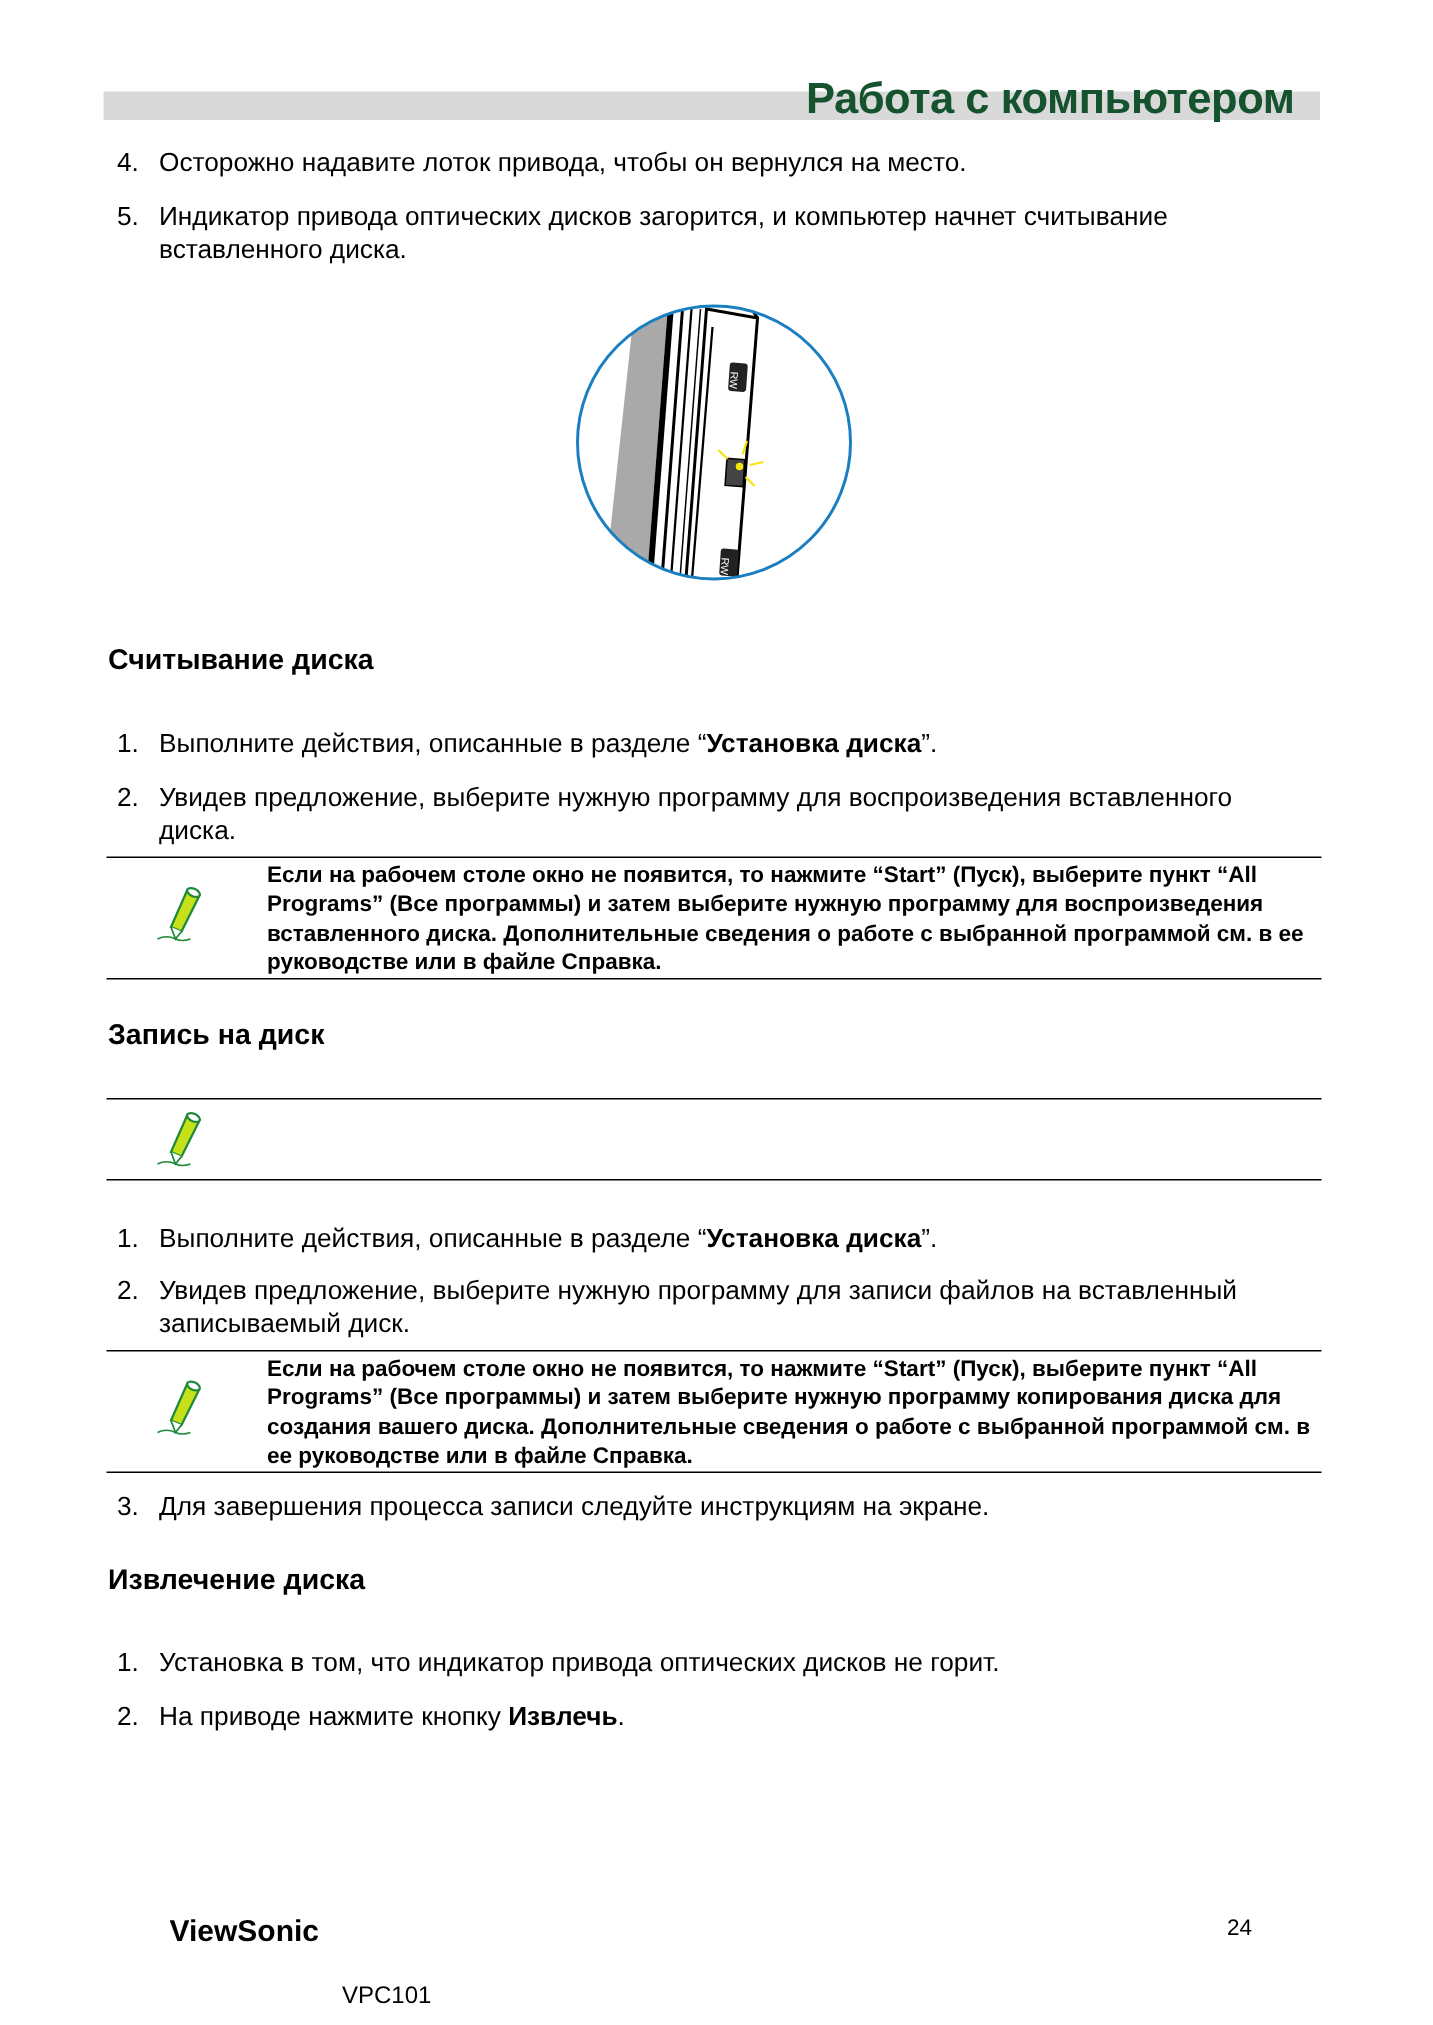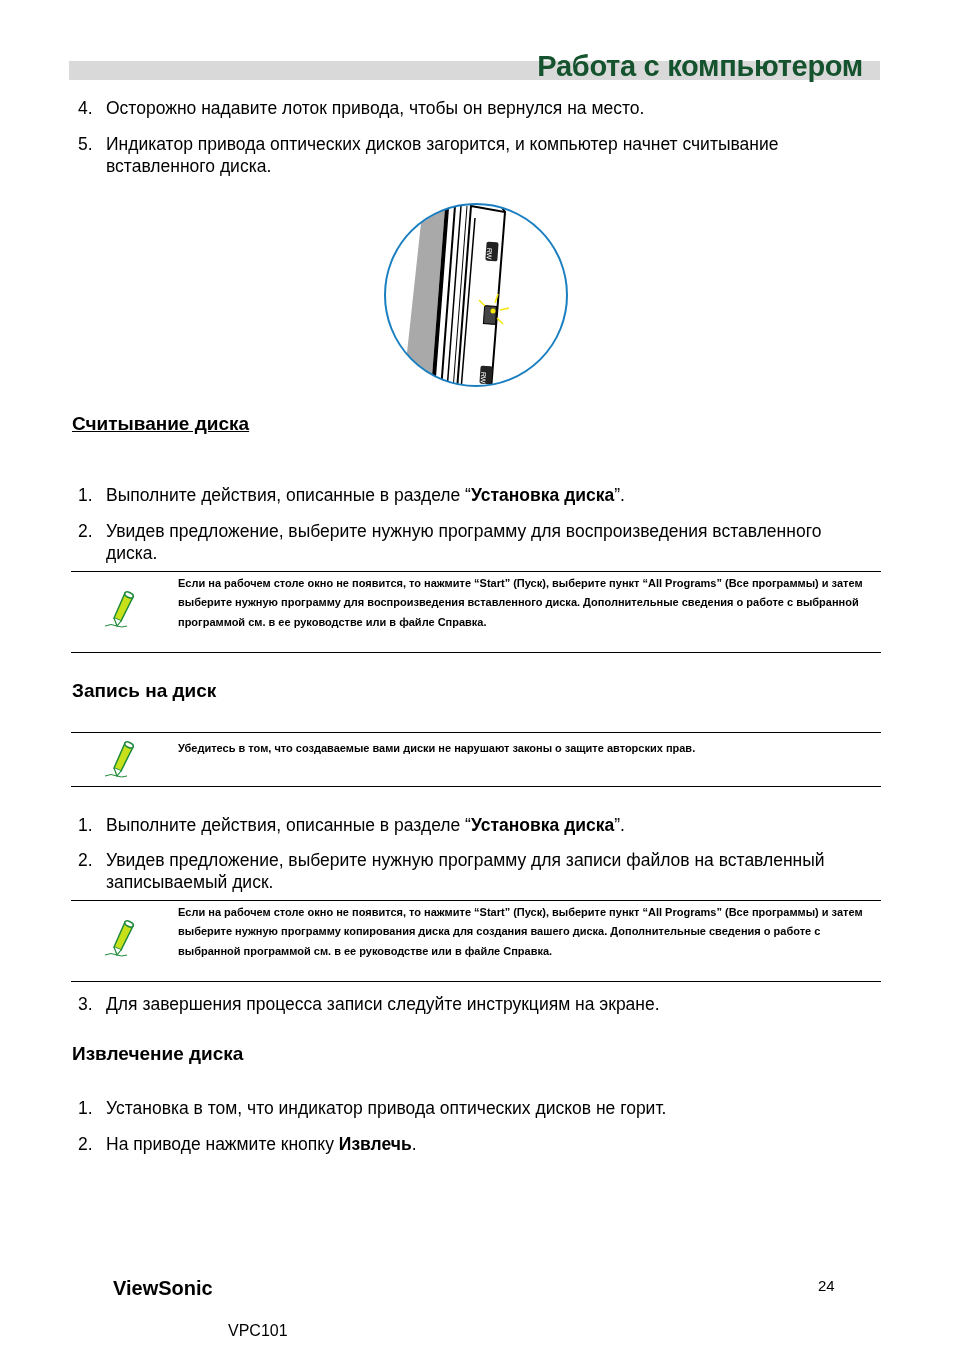--- a/index.html
+++ b/index.html
@@ -25,21 +25,21 @@
       position: absolute; left: 72px; font-size: 19px; font-weight: bold;
     }
     .note {
       position: absolute; left: 71px; width: 810px;
       border-top: 1.5px solid #000; border-bottom: 1.5px solid #000;
       display: flex;
     }
     .note .note-icon { width: 107px; flex: none; position: relative; }
     .note .note-icon svg { position: absolute; left: 32px; }
     .note .note-text {
-      flex: 1; font-size: 11px; font-weight: bold; line-height: 19.3px;
+      flex: 1; font-size: 15px; font-weight: bold; line-height: 19.3px;
       padding-top: 2px; padding-bottom: 2px;
     }
     .drive-illustration { position: absolute; left: 383px; top: 198px; }
     .footer-brand {
       position: absolute; left: 113px; top: 1277px; font-size: 20px; font-weight: bold;
     }
     .footer-model {
       position: absolute; left: 228px; top: 1322px; font-size: 16px;
     }
     .footer-page {
@@ -86,21 +86,21 @@
       <line x1="102" y1="108" x2="96" y2="102" stroke="#f5e60a" stroke-width="1.5"></line>
       <line x1="117" y1="112" x2="126" y2="110" stroke="#f5e60a" stroke-width="1.5"></line>
       <line x1="114" y1="120" x2="120" y2="126" stroke="#f5e60a" stroke-width="1.5"></line>
       <rect x="97" y="168" width="12" height="18" rx="2" fill="#222" transform="rotate(4 103 177)"></rect>
       <text x="100" y="182" font-size="7" fill="#fff" font-family="Liberation Sans, sans-serif" transform="rotate(94 103 177)">RW</text>
     </g>
     <circle cx="93" cy="97" r="91" fill="none" stroke="#1a7fc1" stroke-width="2"></circle>
   </svg>
 </div>
 
-<div class="section-heading" style="top:413px;text-decoration:underline;">Считывание диска</div>
+<div class="section-heading" style="top:430px;">Считывание диска</div>
 
 <div class="step" style="top:484px;">
   <span class="num">1.</span>
   <span class="txt"><span>Выполните действия, описанные в разделе “</span><b>Установка диска</b><span>”.</span></span>
 </div>
 <div class="step" style="top:520px;">
   <span class="num">2.</span>
   <span class="txt">Увидев предложение, выберите нужную программу для воспроизведения вставленного диска.</span>
 </div>
 
@@ -120,21 +120,20 @@
 
 <div class="note" style="top:732px; height:55px;">
   <div class="note-icon">
     <svg width="36" height="40" viewBox="0 0 36 40" style="top:7px;">
       <path d="M22 3 L30 7 L18 31 L11 28 Z" fill="#c6e01a" stroke="#1f8a3a" stroke-width="1.5"></path>
       <ellipse cx="26" cy="5" rx="4.5" ry="2.5" fill="#fff" stroke="#1f8a3a" stroke-width="1.5" transform="rotate(25 26 5)"></ellipse>
       <path d="M11 28 L14 36 L18 31" fill="#fff" stroke="#1f8a3a" stroke-width="1.2"></path>
       <path d="M2 36 Q8 33 14 36 Q18 38 24 36" fill="none" stroke="#1f8a3a" stroke-width="1"></path>
     </svg>
   </div>
-  <div class="note-text" style="padding-top:6px;">Убедитесь в том, что создаваемые вами диски не нарушают законы о защите авторских прав.</div>
 </div>
 
 <div class="step" style="top:814px;">
   <span class="num">1.</span>
   <span class="txt"><span>Выполните действия, описанные в разделе “</span><b>Установка диска</b><span>”.</span></span>
 </div>
 <div class="step" style="top:849px;">
   <span class="num">2.</span>
   <span class="txt">Увидев предложение, выберите нужную программу для записи файлов на вставленный записываемый диск.</span>
 </div>

